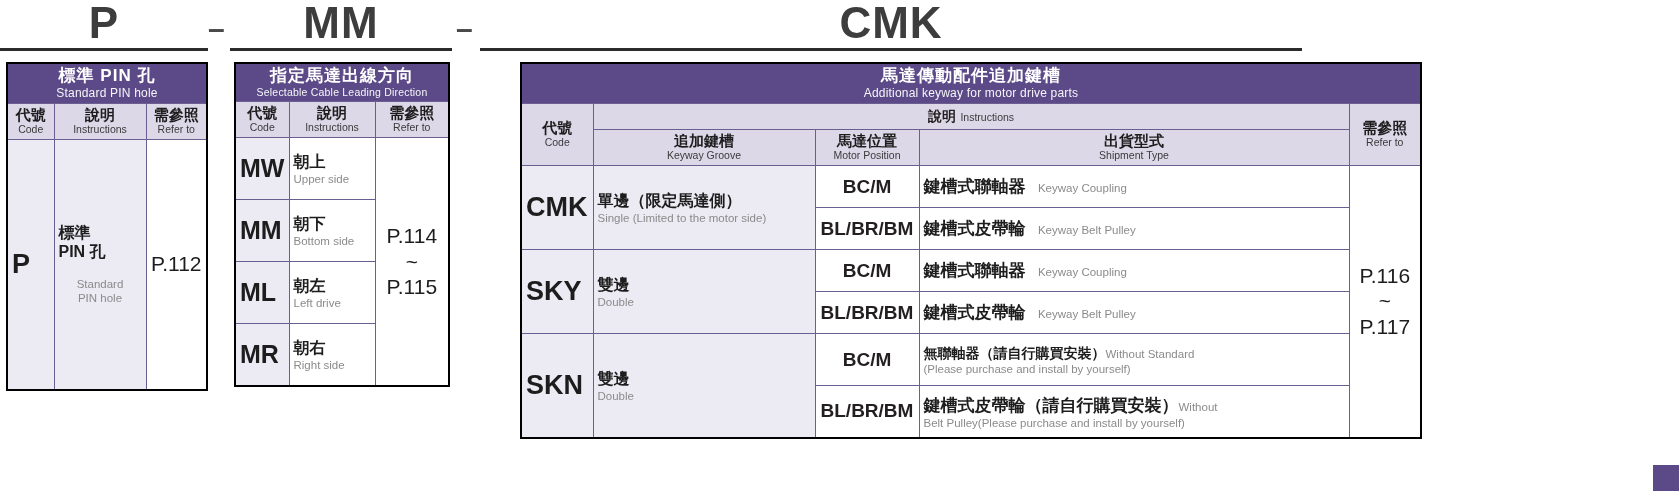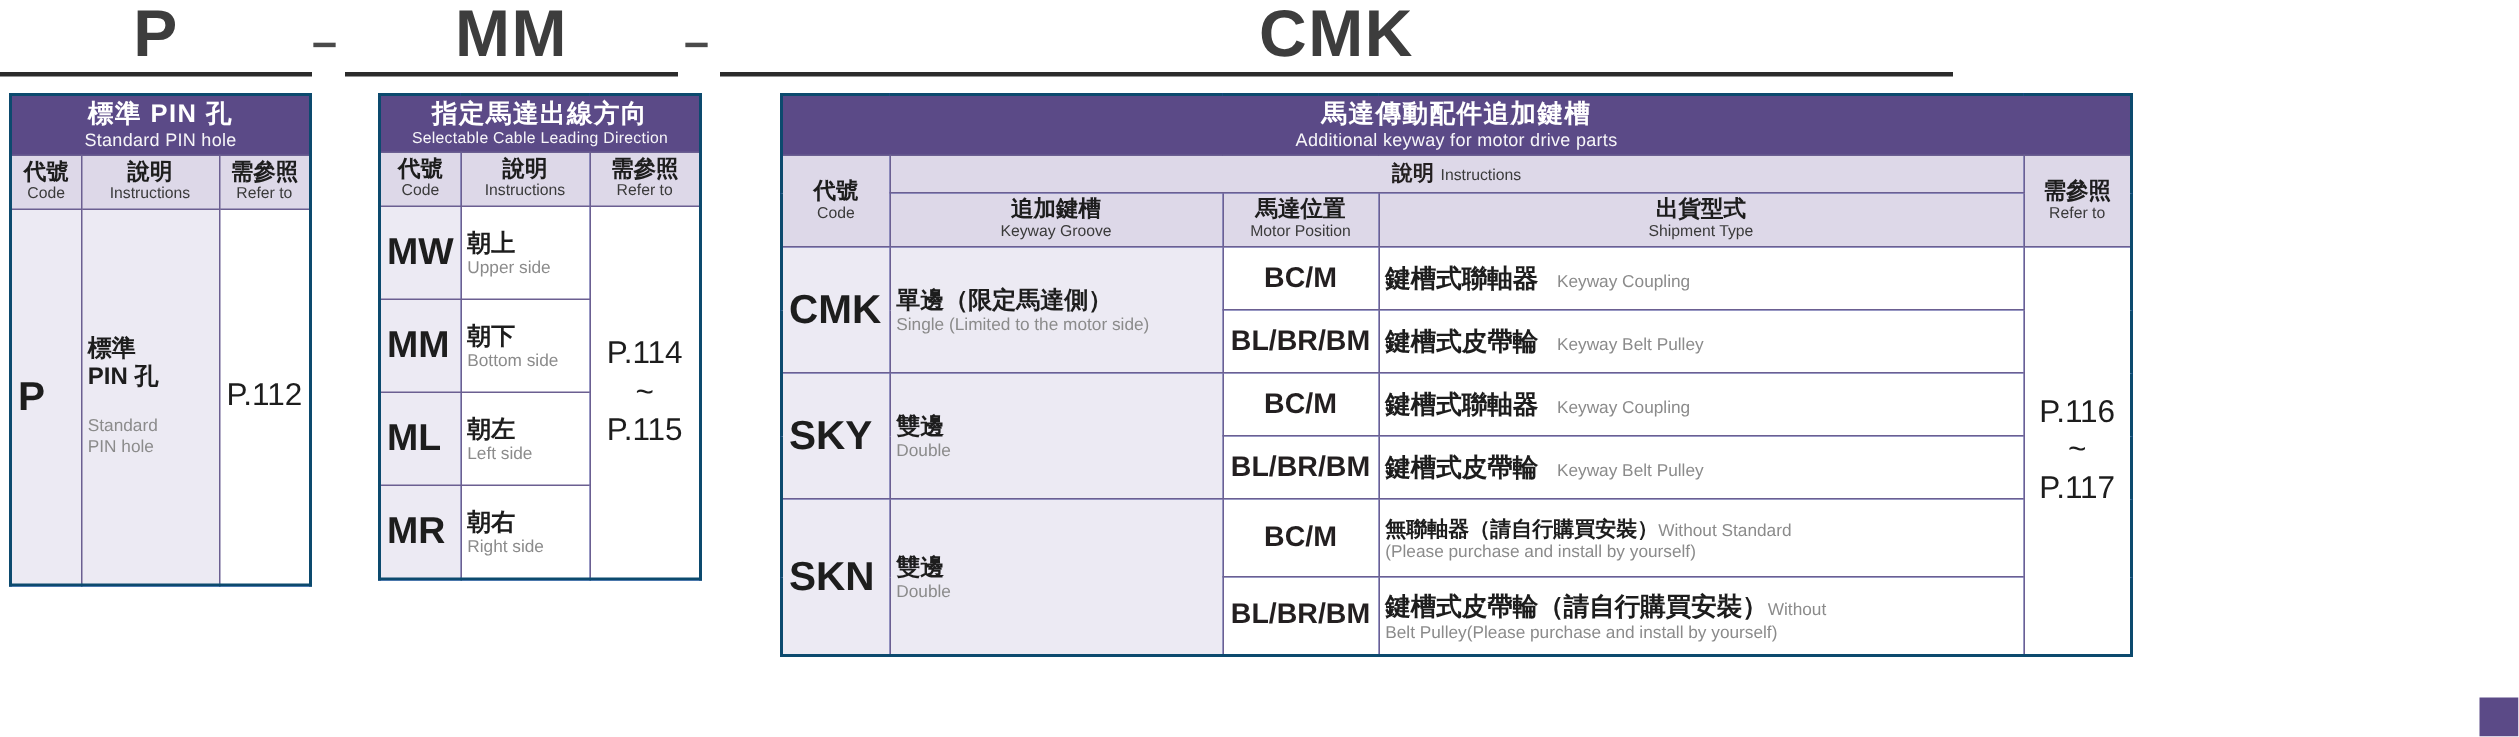--- a/index.html
+++ b/index.html
@@ -34,22 +34,22 @@
   .rule{
     position:absolute;
     height:3px;
     background:#2b2b2b;
   }
 
   
   .block{position:absolute;}
   .tbl{
     border-collapse:collapse;
-    border:2px solid #0c4a6e;
-    background:#1d4ed8;
+    border:2px solid #000000;
+    background:#0f172a;
     table-layout:fixed;
   }
   .tbl td,.tbl th{
     border:1px solid #6b5f91;
     vertical-align:middle;
     padding:2px 4px;
   }
   .title-bar{
     background:#5b4a87;
     color:#ffffff;
@@ -143,31 +143,31 @@
         <td class="hdr">
           <span class="zh">需參照</span>
           <span class="en">Refer to</span>
         </td>
       </tr>
       <tr style="height:250px;">
         <td class="code-cell">P</td>
         <td class="cell-lav lefttext">
           <div class="zh" style="white-space:pre-line;line-height:1.2;">標準
 PIN 孔</div>
-          <div class="en" style="white-space:pre-line;line-height:1.25;margin-top:15px;">Standard
+          <div class="en" style="white-space:pre-line;line-height:1.25;margin-top:15px;text-align:center;">Standard
 PIN hole</div>
         </td>
         <td class="refer cell-lav">P.112</td>
       </tr>
     </tbody>
       </table>
   </div>
 
   <div class="block" style="left:234px;top:62px;">
-    <table class="tbl" style="width:214px;margin-left:18px;">
+    <table class="tbl" style="width:214px;">
       <colgroup>
           <col style="width:54px">
           <col style="width:86px">
           <col style="width:74px">
         </colgroup>
       <tbody>
           <tr>
         <td class="title-bar" colspan="3">
           <div class="title-zh">指定馬達出線方向</div>
           <div class="title-en" style="font-size:10.5px;">Selectable Cable Leading Direction</div>
@@ -202,21 +202,21 @@
         <td class="code-cell sm">MM</td>
         <td class="cell-white lefttext">
           <div class="zh">朝下</div>
           <div class="en">Bottom side</div>
         </td>
       </tr>
       <tr style="height:62px;">
         <td class="code-cell sm">ML</td>
         <td class="cell-white lefttext">
           <div class="zh">朝左</div>
-          <div class="en">Left side</div>
+          <div class="en">Left drive</div>
         </td>
       </tr>
       <tr style="height:62px;">
         <td class="code-cell sm">MR</td>
         <td class="cell-white lefttext">
           <div class="zh">朝右</div>
           <div class="en">Right side</div>
         </td>
       </tr>
     </tbody>

